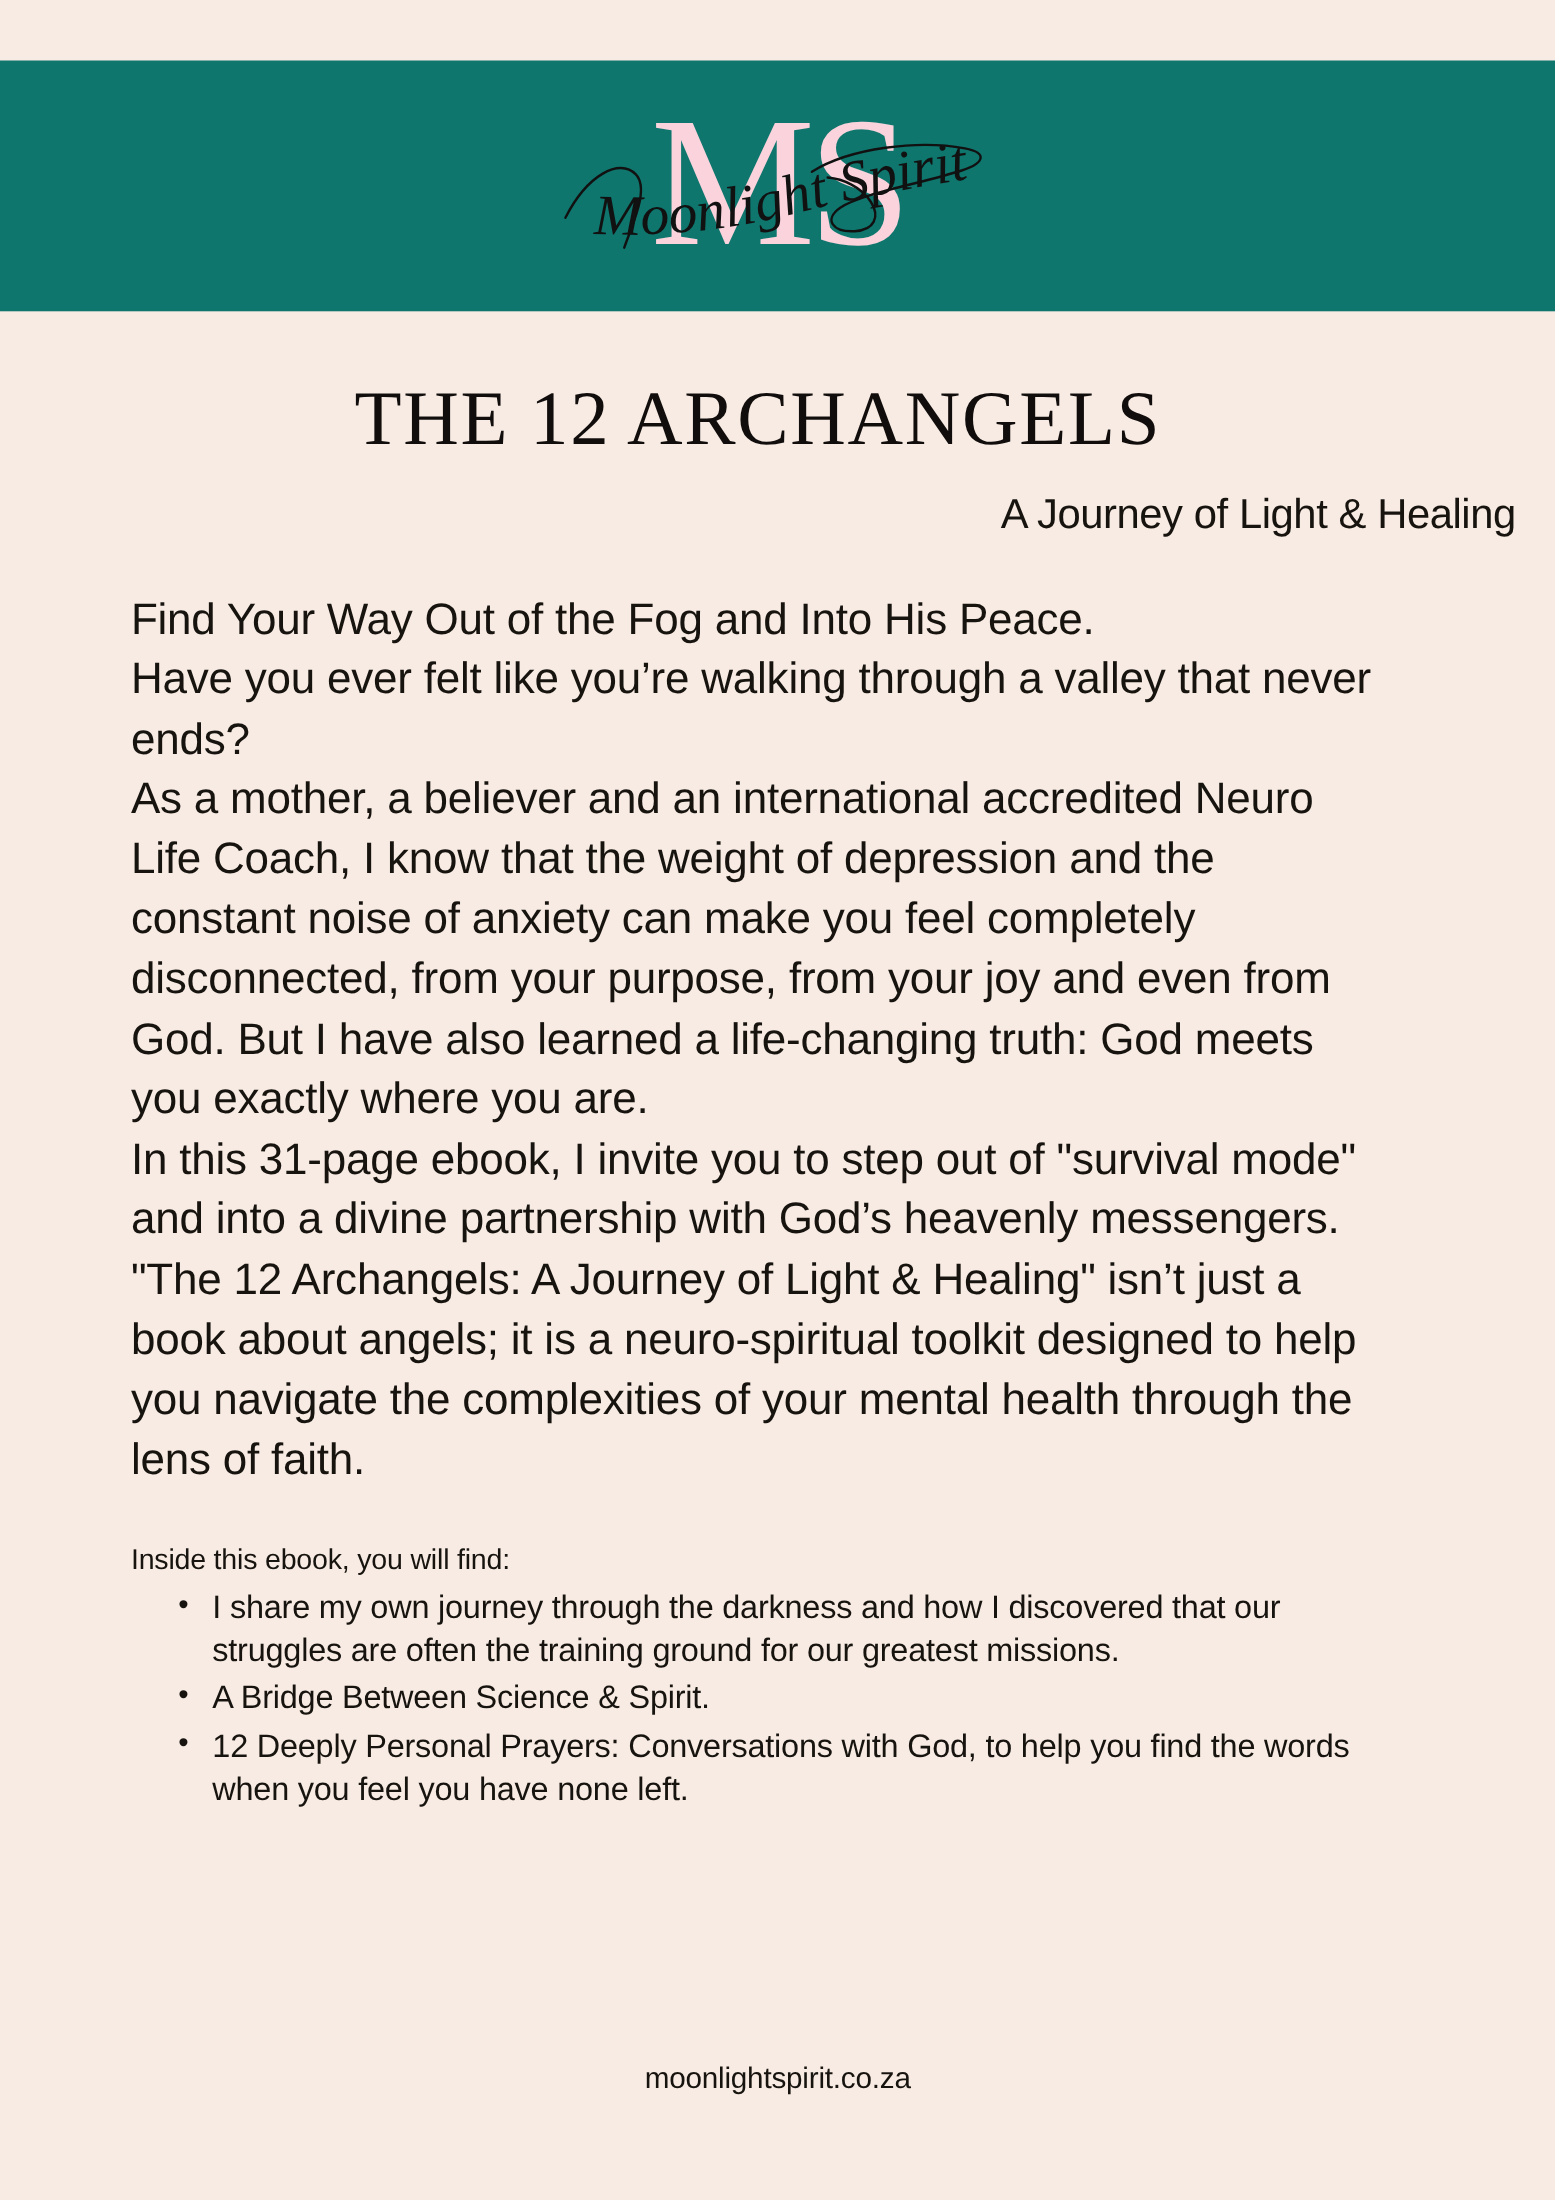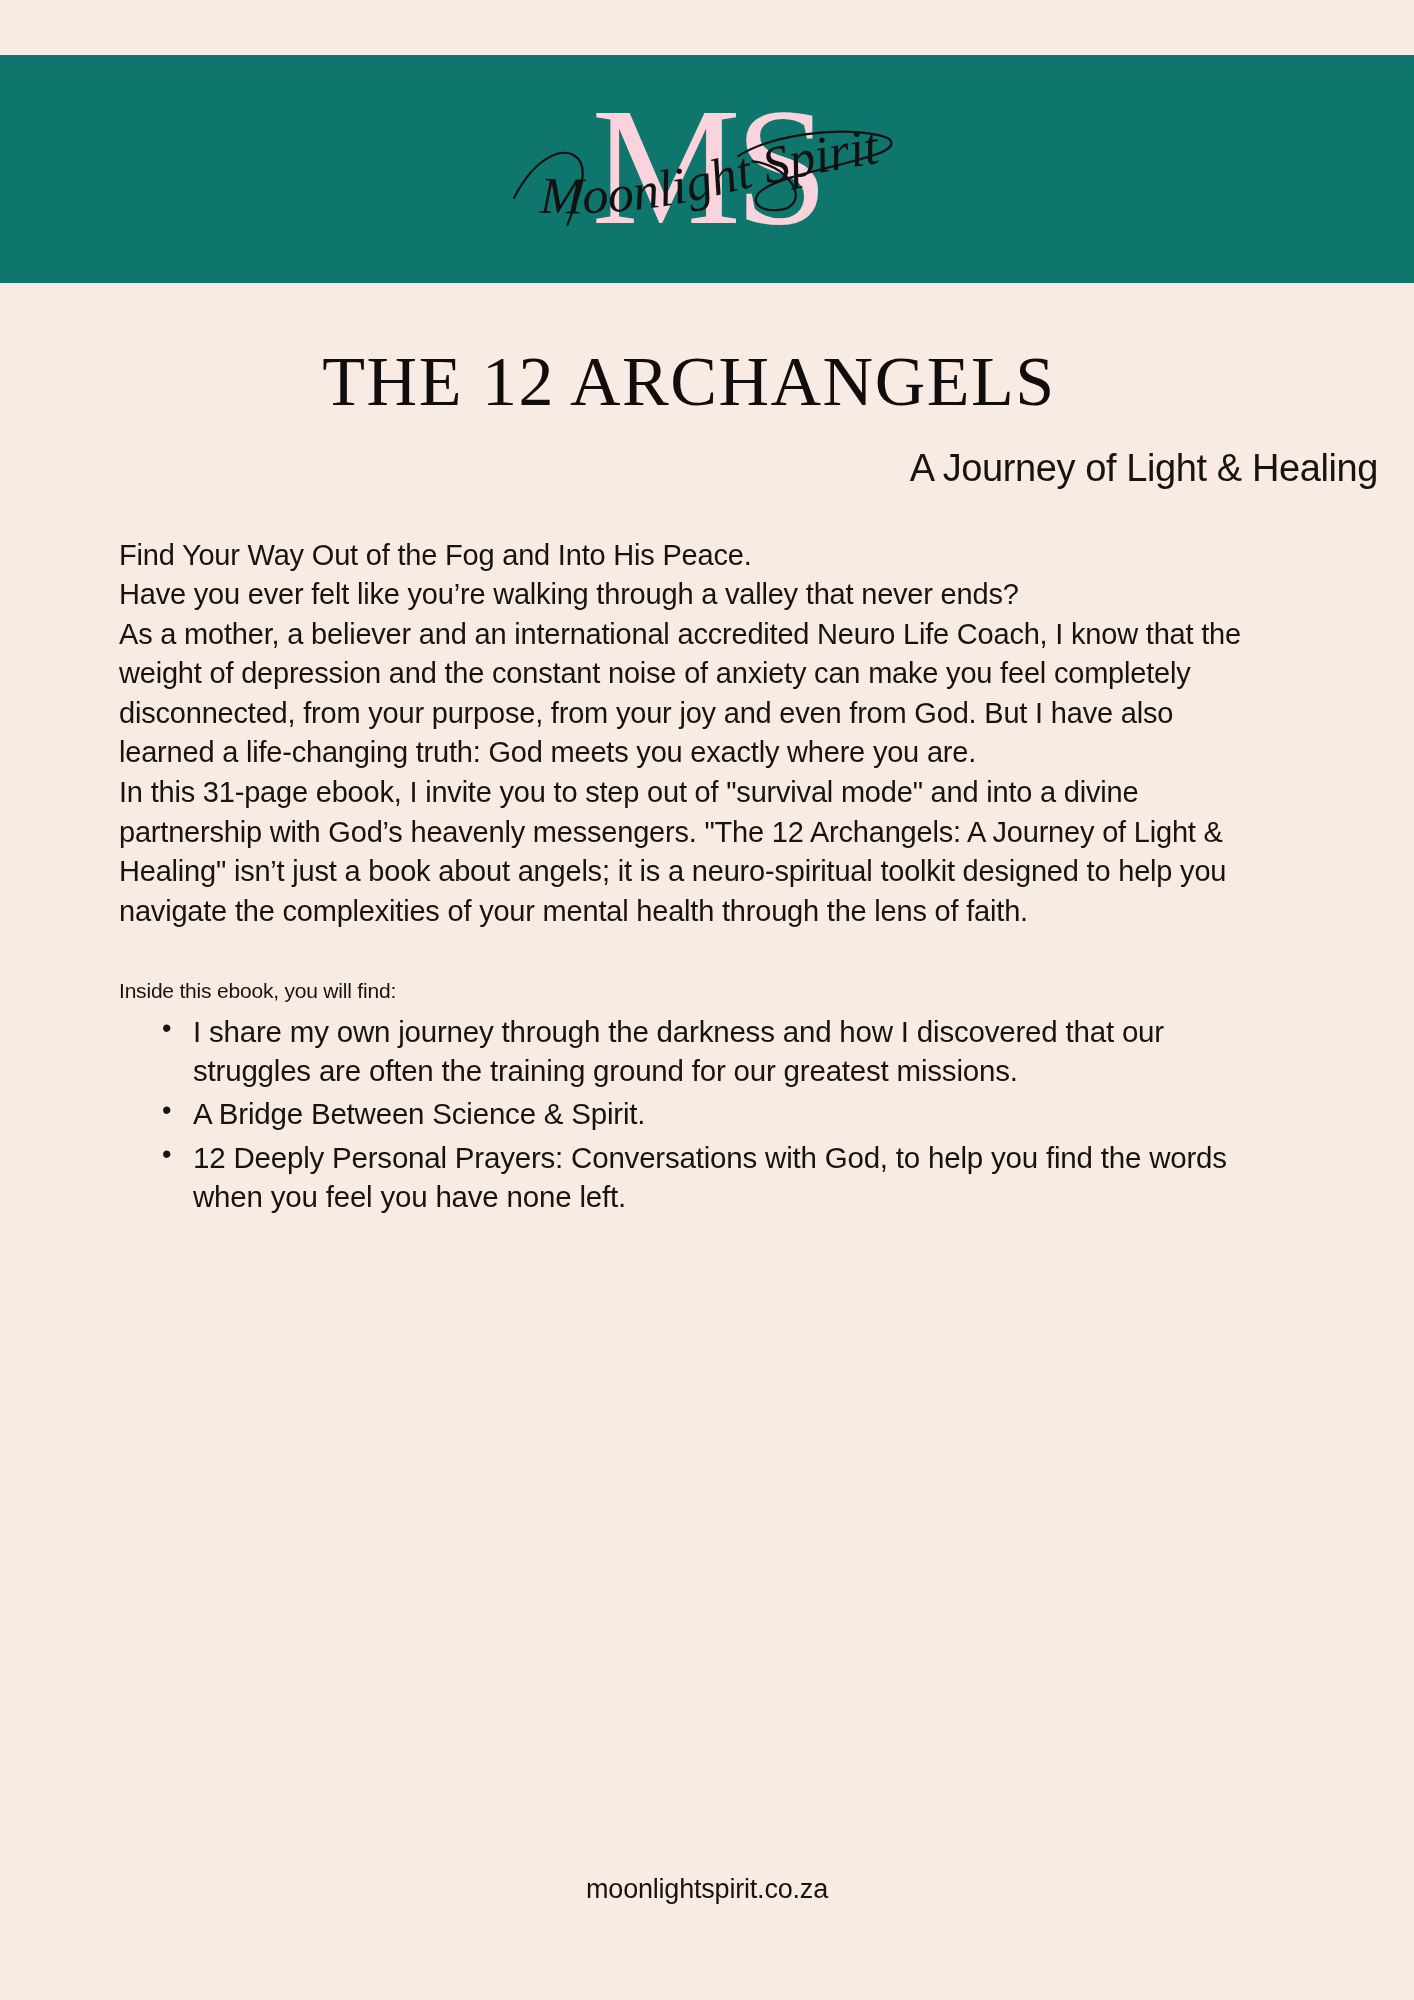--- a/index.html
+++ b/index.html
@@ -95,31 +95,31 @@
     color: #17140f;
   }
 
   .body-block {
     margin: 0 auto;
     padding: 46px 0 0 0;
     width: 1140px;
   }
   .para {
     margin: 0;
-    font-size: 29px;
+    font-size: 40px;
     line-height: 1.365;
     letter-spacing: -0.2px;
     color: #17140f;
     font-weight: 400;
   }
 
   .list-heading {
     margin: 0;
     padding-top: 46px;
-    font-size: 21px;
+    font-size: 26px;
     line-height: 1.365;
     letter-spacing: -0.2px;
     color: #17140f;
   }
 
   ul.features {
     margin: 6px 0 0 0;
     padding: 0 0 0 72px;
     list-style: none;
   }

